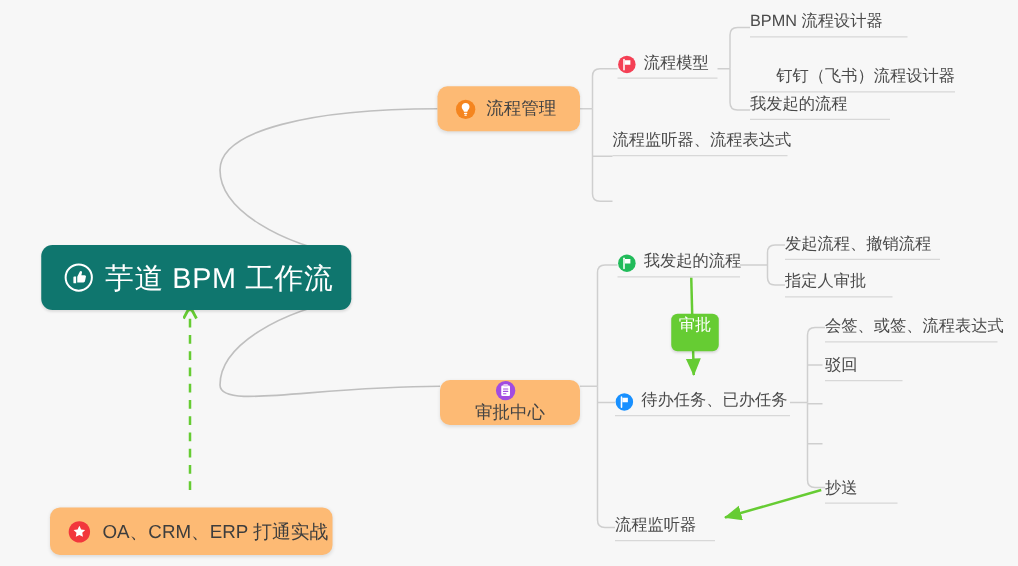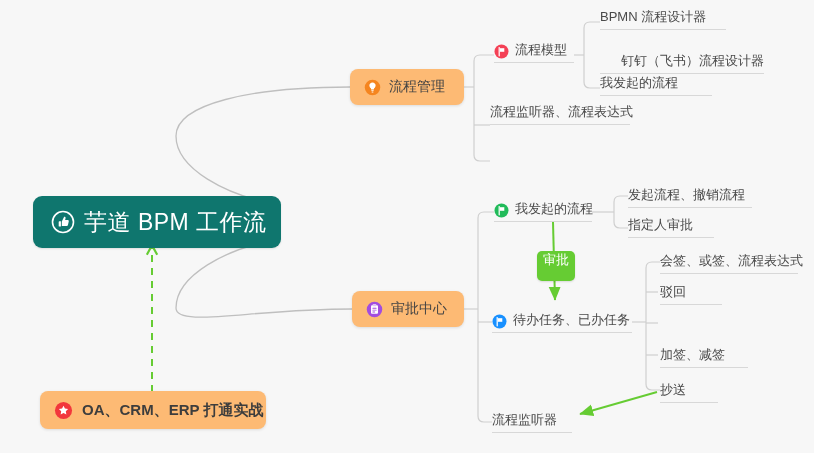--- a/index.html
+++ b/index.html
@@ -175,21 +175,21 @@
       <svg viewBox="0 0 24 24">
         <circle cx="12" cy="12" r="11" fill="#ffffff" opacity="0.0"></circle>
         <circle cx="12" cy="12" r="10.5" fill="none" stroke="#ffffff" stroke-width="1.6"></circle>
         <path d="M8.4 11.2h1.5v5.4H8.4a0.7 0.7 0 0 1-0.7-0.7v-4a0.7 0.7 0 0 1 0.7-0.7z" fill="#ffffff"></path>
         <path d="M10.8 11.4l2.1-4.2c0.2-0.5 0.9-0.6 1.3-0.3 0.4 0.3 0.5 0.7 0.4 1.1l-0.5 2.1h2.6c0.7 0 1.2 0.6 1.05 1.3l-0.8 3.6c-0.12 0.55-0.6 0.95-1.18 0.95h-4.97z" fill="#ffffff"></path>
       </svg>
     </span>
     <span class="root-label">芋道 BPM 工作流</span>
   </div>
 
-  <div class="card-node" style="left:40px; top:391px; width:226px; height:38px;font-weight:bold;">
+  <div class="card-node" style="left:40px; top:406px; width:226px; height:38px;">
     <span class="icon icon-aside">
       <svg viewBox="0 0 20 20">
         <circle cx="10" cy="10" r="9" fill="#f2373c"></circle>
         <path d="M10 4.9l1.5 3.05 3.37 0.49-2.44 2.38 0.58 3.35L10 12.6l-3.01 1.57 0.58-3.35-2.44-2.38 3.37-0.49z" fill="#ffffff"></path>
       </svg>
     </span>
     <span class="aside-label">OA、CRM、ERP 打通实战</span>
   </div>
 
   <div class="card-node" style="left:350px; top:69px; width:114px; height:36px;">
@@ -222,21 +222,21 @@
     <span class="leaf-label">钉钉（飞书）流程设计器</span>
   </div>
   <div class="leaf-node" style="left:600px; top:74px; width:112px; height:22px;">
     <span class="leaf-label">我发起的流程</span>
   </div>
 
   <div class="leaf-node" style="left:490px; top:103px; width:140px; height:22px;">
     <span class="leaf-label">流程监听器、流程表达式</span>
   </div>
 
-  <div class="card-node" style="left:352px; top:291px; width:112px; height:36px;">
+  <div class="card-node" style="left:352px; top:304px; width:112px; height:36px;flex-direction:column;">
     <span class="icon icon-branch">
       <svg viewBox="0 0 18 18">
         <circle cx="9" cy="9" r="8.2" fill="#a24ce0"></circle>
         <rect x="5.3" y="4.6" width="7.4" height="9.0" rx="1.1" fill="#ffffff"></rect>
         <rect x="7.1" y="3.3" width="3.8" height="2.2" rx="0.8" fill="#ffffff"></rect>
         <rect x="7.1" y="3.3" width="3.8" height="2.2" rx="0.8" fill="#a24ce0" opacity="0.35"></rect>
         <rect x="6.7" y="7.2" width="4.6" height="0.95" rx="0.45" fill="#a24ce0"></rect>
         <rect x="6.7" y="9.2" width="4.6" height="0.95" rx="0.45" fill="#a24ce0"></rect>
         <rect x="6.7" y="11.2" width="3.0" height="0.95" rx="0.45" fill="#a24ce0"></rect>
       </svg>
@@ -272,23 +272,20 @@
     </span>
     <span class="leaf-label">待办任务、已办任务</span>
   </div>
 
   <div class="leaf-node" style="left:660px; top:252px; width:138px; height:22px;">
     <span class="leaf-label">会签、或签、流程表达式</span>
   </div>
   <div class="leaf-node" style="left:660px; top:283px; width:62px; height:22px;">
     <span class="leaf-label">驳回</span>
   </div>
-  <div class="leaf-node" style="left:660px; top:346px; width:88px; height:22px;">
-    <span class="leaf-label">加签、减签</span>
-  </div>
   <div class="leaf-node" style="left:660px; top:381px; width:58px; height:22px;">
     <span class="leaf-label">抄送</span>
   </div>
 
   <div class="leaf-node" style="left:492px; top:411px; width:80px; height:22px;">
     <span class="leaf-label">流程监听器</span>
   </div>
 
   <div class="chip-node" style="left:537px; top:251px; width:38px; height:30px;">
     <span class="chip-label">审批</span>

